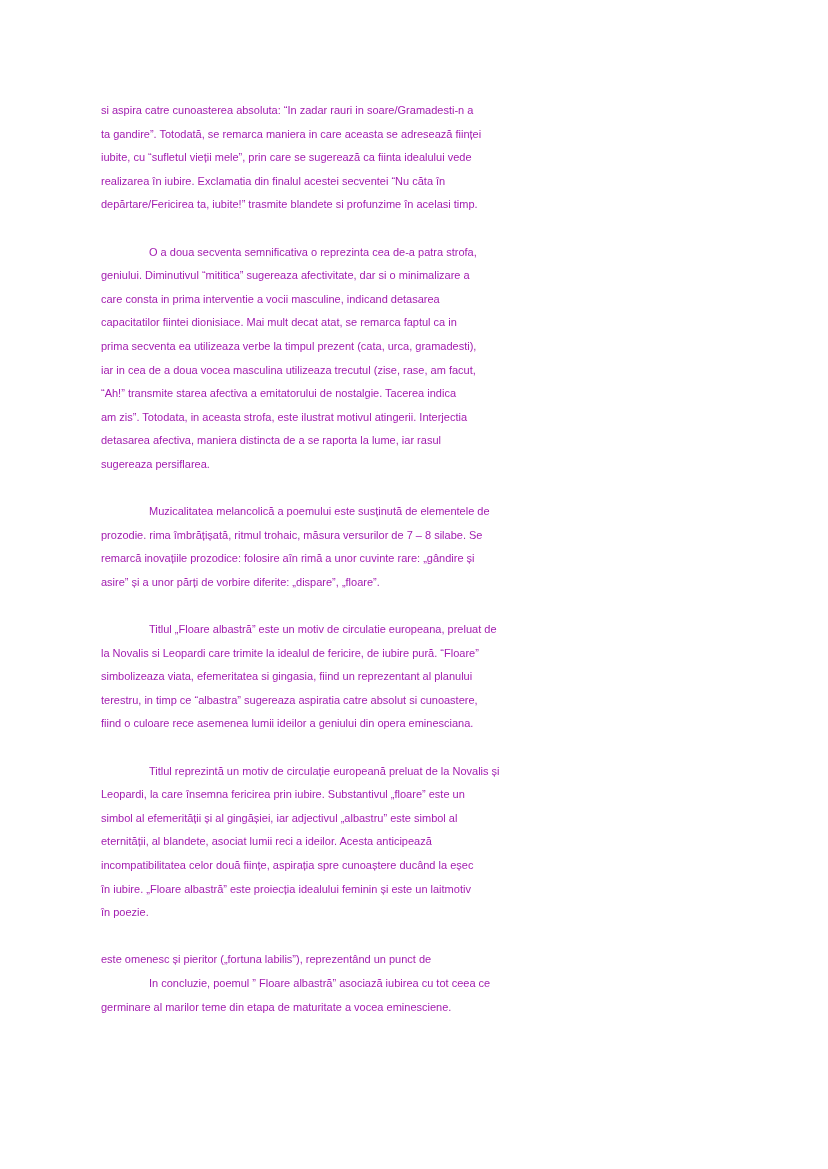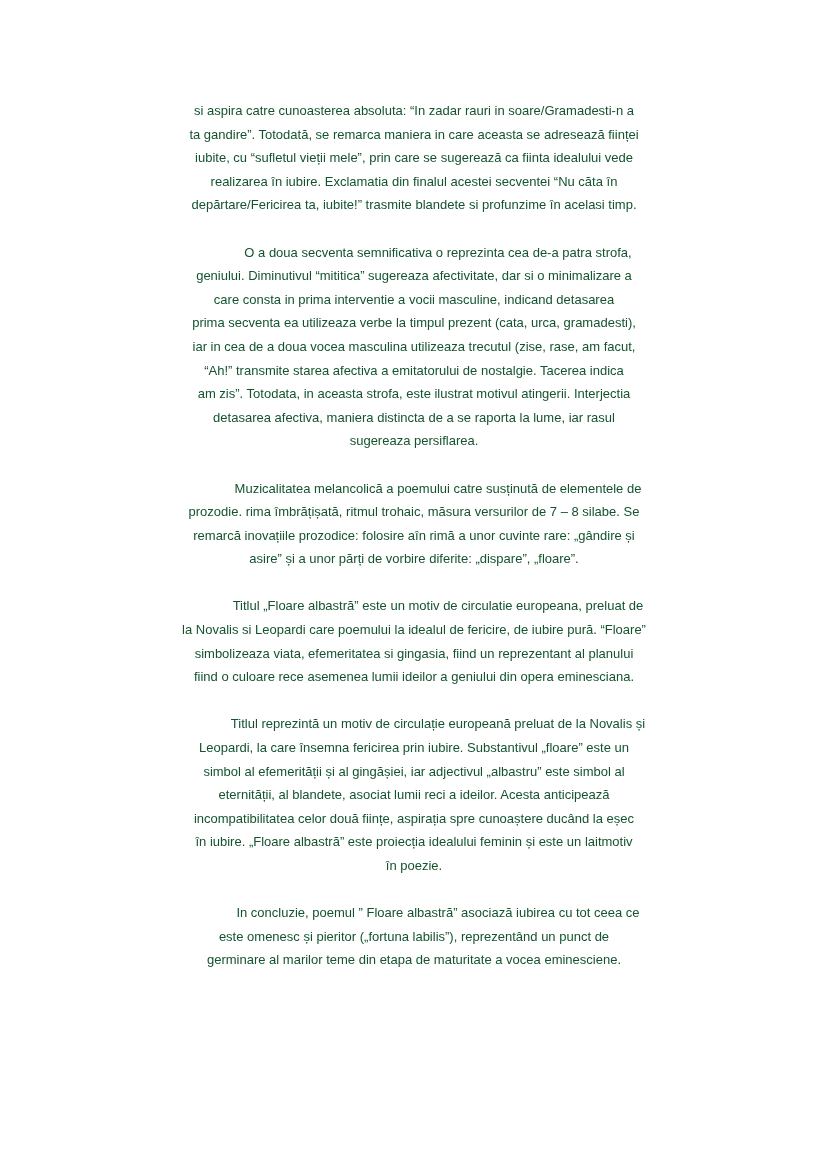--- a/index.html
+++ b/index.html
@@ -3,24 +3,23 @@
 <meta charset="utf-8">
 <style>
   html, body { margin: 0; padding: 0; background: #ffffff; }
   body { width: 828px; height: 1169px; overflow: hidden; position: relative; }
   .page {
     position: absolute;
     left: 101px;
     top: 99px;
     width: 626px;
     font-family: "Liberation Sans", sans-serif;
-    font-size: 13px;
+    font-size: 11px;
     line-height: 23.6px;
-    color: #14532d;
-    text-align: center;
+    color: #a21caf;
   }
   .para { margin: 0 0 23.6px 0; }
   .line { display: block; white-space: nowrap; }
   .indent { padding-left: 48px; }
 </style>
 </head>
 <body>
 
 <div class="page">
 
@@ -29,51 +28,53 @@
     <span class="line">ta gandire”. Totodată, se remarca maniera in care aceasta se adresează ființei</span>
     <span class="line">iubite, cu “sufletul vieții mele”, prin care se sugerează ca fiinta idealului vede</span>
     <span class="line">realizarea în iubire. Exclamatia din finalul acestei secventei “Nu căta în</span>
     <span class="line">depărtare/Fericirea ta, iubite!” trasmite blandete si profunzime în acelasi timp.</span>
   </p>
 
   <p class="para">
     <span class="line indent">O a doua secventa semnificativa o reprezinta cea de-a patra strofa,</span>
     <span class="line">geniului. Diminutivul “mititica” sugereaza afectivitate, dar si o minimalizare a</span>
     <span class="line">care consta in prima interventie a vocii masculine, indicand detasarea</span>
+    <span class="line">capacitatilor fiintei dionisiace. Mai mult decat atat, se remarca faptul ca in</span>
     <span class="line">prima secventa ea utilizeaza verbe la timpul prezent (cata, urca, gramadesti),</span>
     <span class="line">iar in cea de a doua vocea masculina utilizeaza trecutul (zise, rase, am facut,</span>
     <span class="line">“Ah!” transmite starea afectiva a emitatorului de nostalgie. Tacerea indica</span>
     <span class="line">am zis”. Totodata, in aceasta strofa, este ilustrat motivul atingerii. Interjectia</span>
     <span class="line">detasarea afectiva, maniera distincta de a se raporta la lume, iar rasul</span>
     <span class="line">sugereaza persiflarea.</span>
   </p>
 
   <p class="para">
-    <span class="line indent">Muzicalitatea melancolică a poemului catre susținută de elementele de</span>
+    <span class="line indent">Muzicalitatea melancolică a poemului este susținută de elementele de</span>
     <span class="line">prozodie. rima îmbrățișată, ritmul trohaic, măsura versurilor de 7 – 8 silabe. Se</span>
     <span class="line">remarcă inovațiile prozodice: folosire aîn rimă a unor cuvinte rare: „gândire și</span>
     <span class="line">asire” și a unor părți de vorbire diferite: „dispare”, „floare”.</span>
   </p>
 
   <p class="para">
     <span class="line indent">Titlul „Floare albastră” este un motiv de circulatie europeana, preluat de</span>
-    <span class="line">la Novalis si Leopardi care poemului la idealul de fericire, de iubire pură. “Floare”</span>
+    <span class="line">la Novalis si Leopardi care trimite la idealul de fericire, de iubire pură. “Floare”</span>
     <span class="line">simbolizeaza viata, efemeritatea si gingasia, fiind un reprezentant al planului</span>
+    <span class="line">terestru, in timp ce “albastra” sugereaza aspiratia catre absolut si cunoastere,</span>
     <span class="line">fiind o culoare rece asemenea lumii ideilor a geniului din opera eminesciana.</span>
   </p>
 
   <p class="para">
     <span class="line indent">Titlul reprezintă un motiv de circulație europeană preluat de la Novalis și</span>
     <span class="line">Leopardi, la care însemna fericirea prin iubire. Substantivul „floare” este un</span>
     <span class="line">simbol al efemerității și al gingășiei, iar adjectivul „albastru” este simbol al</span>
     <span class="line">eternității, al blandete, asociat lumii reci a ideilor. Acesta anticipează</span>
     <span class="line">incompatibilitatea celor două ființe, aspirația spre cunoaștere ducând la eșec</span>
     <span class="line">în iubire. „Floare albastră” este proiecția idealului feminin și este un laitmotiv</span>
     <span class="line">în poezie.</span>
   </p>
 
   <p class="para">
+    <span class="line">este omenesc și pieritor („fortuna labilis”), reprezentând un punct de</span>
     <span class="line indent">In concluzie, poemul ” Floare albastră” asociază iubirea cu tot ceea ce</span>
-    <span class="line">este omenesc și pieritor („fortuna labilis”), reprezentând un punct de</span>
     <span class="line">germinare al marilor teme din etapa de maturitate a vocea eminesciene.</span>
   </p>
 
 </div>
 
 </body></html>

